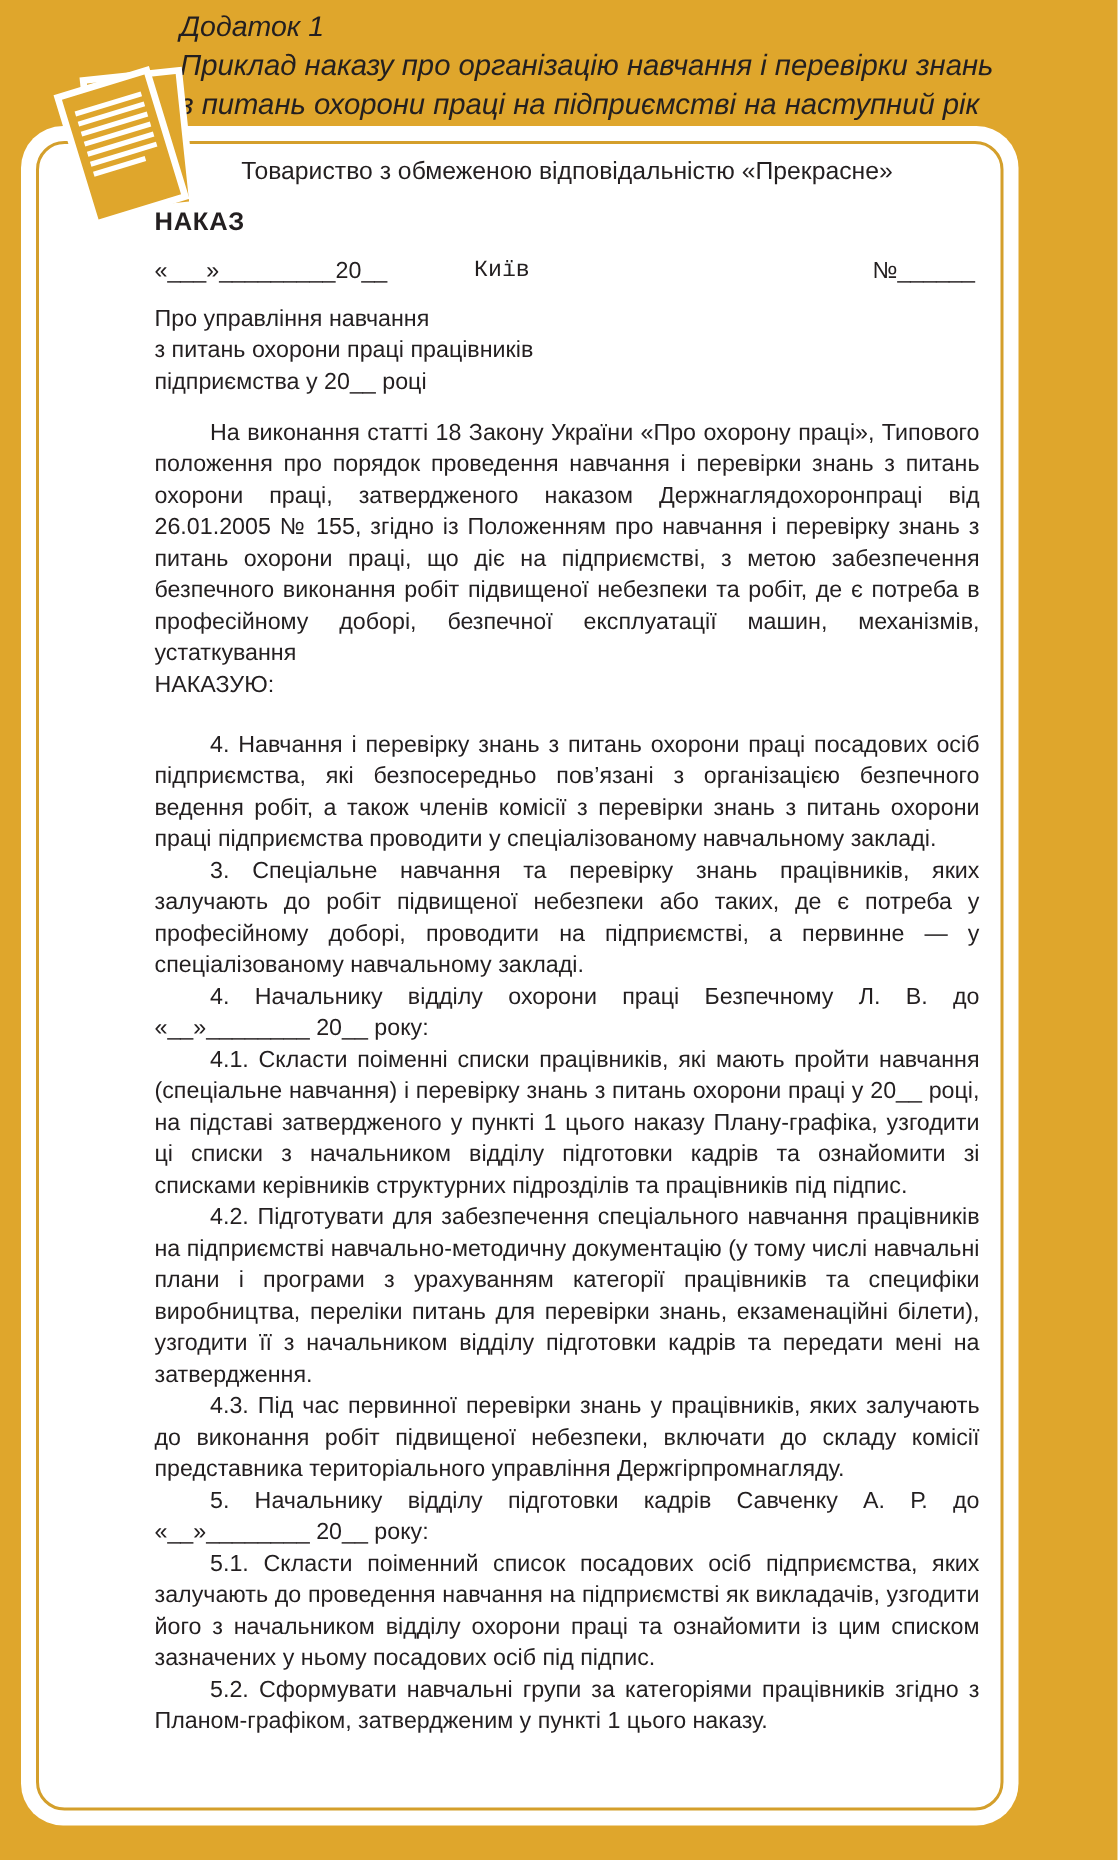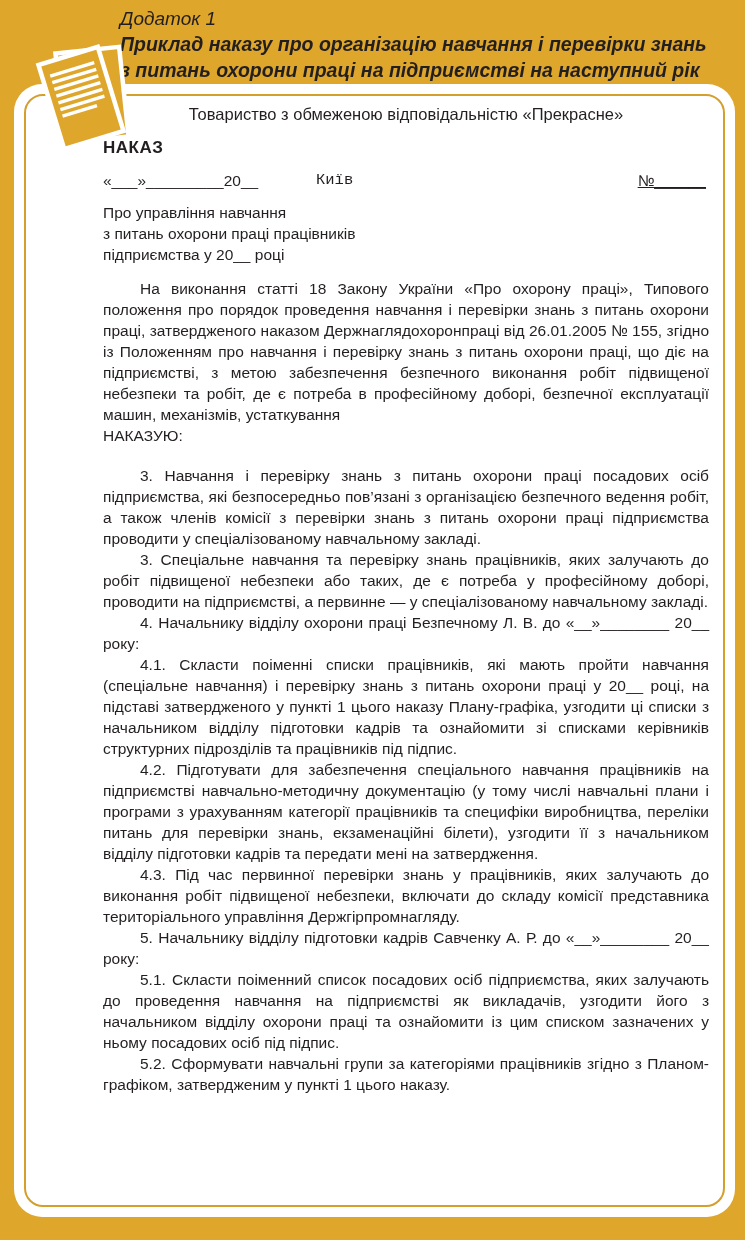--- a/index.html
+++ b/index.html
@@ -15,37 +15,37 @@
   
   .hdr {
     position:absolute; top:7px; right:13px; left:120px;
   }
   .hdr-appendix {
     font-style:italic;
     font-size:19px;
     line-height:24px;
   }
   .hdr-title {
-    font-style:italic; font-weight:bold;
+    font-style:italic; font-weight:normal;
     font-size:19.5px; line-height:23.5px;
     margin-top:2px;
   }
 
   
   .doc-icon {
     position:absolute; left:22px; top:30px;
     width:130px; height:150px;
     z-index:3;
   }
 
   
   .card {
     position:absolute;
     left:14px; top:84px;
-    width:721px; height:1133px;
+    width:665px; height:1133px;
     background:#FFFFFF;
     border-radius:28px;
     z-index:1;
   }
   .card-frame {
     position:absolute; left:10px; top:10px; right:10px; bottom:10px;
     border:2.5px solid #D49F2B;
     border-radius:19px;
     pointer-events:none;
   }
@@ -59,21 +59,21 @@
 
   .company { text-align:center; font-size:16.5px; }
   .doc-type {
     text-align:left; font-weight:bold; font-size:17px;
     letter-spacing:0.5px; margin-top:12px;
   }
 
   .date-row { position:relative; margin-top:12px; height:21px; }
   .date-blank  { position:absolute; left:0;text-align:center; }
   .city        { position:absolute; left:213px;font-family:Liberation Mono, monospace; }
-  .number-blank{ position:absolute; right:3px;text-decoration:underline; }
+  .number-blank{ position:absolute; right:3px; }
 
   .subject { margin-top:11px; }
   .subject p { margin:0; }
 
   .p {
     margin:0;
     text-indent:37px;
     text-align:justify;
   }
   .intro { margin-top:13px; }
@@ -123,21 +123,21 @@
       <p>Про управління навчання</p>
       <p>з питань охорони праці працівників</p>
       <p>підприємства у 20__ році</p>
     </div>
 
     <p class="p intro">На виконання статті 18 Закону України «Про охорону праці», Типового положення про порядок проведення навчання і перевірки знань з питань охорони праці, затвердженого наказом Держнаглядохоронпраці від 26.01.2005 № 155, згідно із Положенням про навчання і перевірку знань з питань охорони праці, що діє на підприємстві, з метою забезпечення безпечного виконання робіт підвищеної небезпеки та робіт, де є потреба в професійному доборі, безпечної експлуатації машин, механізмів, устаткування</p>
 
     <div class="order-word">НАКАЗУЮ:</div>
 
     <div class="items">
-      <p class="p">3. Навчання і перевірку знань з питань охорони праці посадових осіб підприємства, які безпосередньо пов’язані з організацією безпечного ведення робіт, а також членів комісії з перевірки знань з питань охорони праці підприємства проводити у спеціалізованому навчальному закладі.</p>
+      <p class="p">4. Навчання і перевірку знань з питань охорони праці посадових осіб підприємства, які безпосередньо пов’язані з організацією безпечного ведення робіт, а також членів комісії з перевірки знань з питань охорони праці підприємства проводити у спеціалізованому навчальному закладі.</p>
       <p class="p">3. Спеціальне навчання та перевірку знань працівників, яких залучають до робіт підвищеної небезпеки або таких, де є потреба у професійному доборі, проводити на підприємстві, а первинне — у спеціалізованому навчальному закладі.</p>
       <p class="p">4. Начальнику відділу охорони праці Безпечному Л. В. до «__»________ 20__ року:</p>
       <p class="p">4.1. Скласти поіменні списки працівників, які мають пройти навчання (спеціальне навчання) і перевірку знань з питань охорони праці у 20__ році, на підставі затвердженого у пункті 1 цього наказу Плану-графіка, узгодити ці списки з начальником відділу підготовки кадрів та ознайомити зі списками керівників структурних підрозділів та працівників під підпис.</p>
       <p class="p">4.2. Підготувати для забезпечення спеціального навчання працівників на підприємстві навчально-методичну документацію (у тому числі навчальні плани і програми з урахуванням категорії працівників та специфіки виробництва, переліки питань для перевірки знань, екзаменаційні білети), узгодити її з начальником відділу підготовки кадрів та передати мені на затвердження.</p>
       <p class="p">4.3. Під час первинної перевірки знань у працівників, яких залучають до виконання робіт підвищеної небезпеки, включати до складу комісії представника територіального управління Держгірпромнагляду.</p>
       <p class="p">5. Начальнику відділу підготовки кадрів Савченку А. Р. до «__»________ 20__ року:</p>
       <p class="p">5.1. Скласти поіменний список посадових осіб підприємства, яких залучають до проведення навчання на підприємстві як викладачів, узгодити його з начальником відділу охорони праці та ознайомити із цим списком зазначених у ньому посадових осіб під підпис.</p>
       <p class="p">5.2. Сформувати навчальні групи за категоріями працівників згідно з Планом-графіком, затвердженим у пункті 1 цього наказу.</p>
 
     </div>

